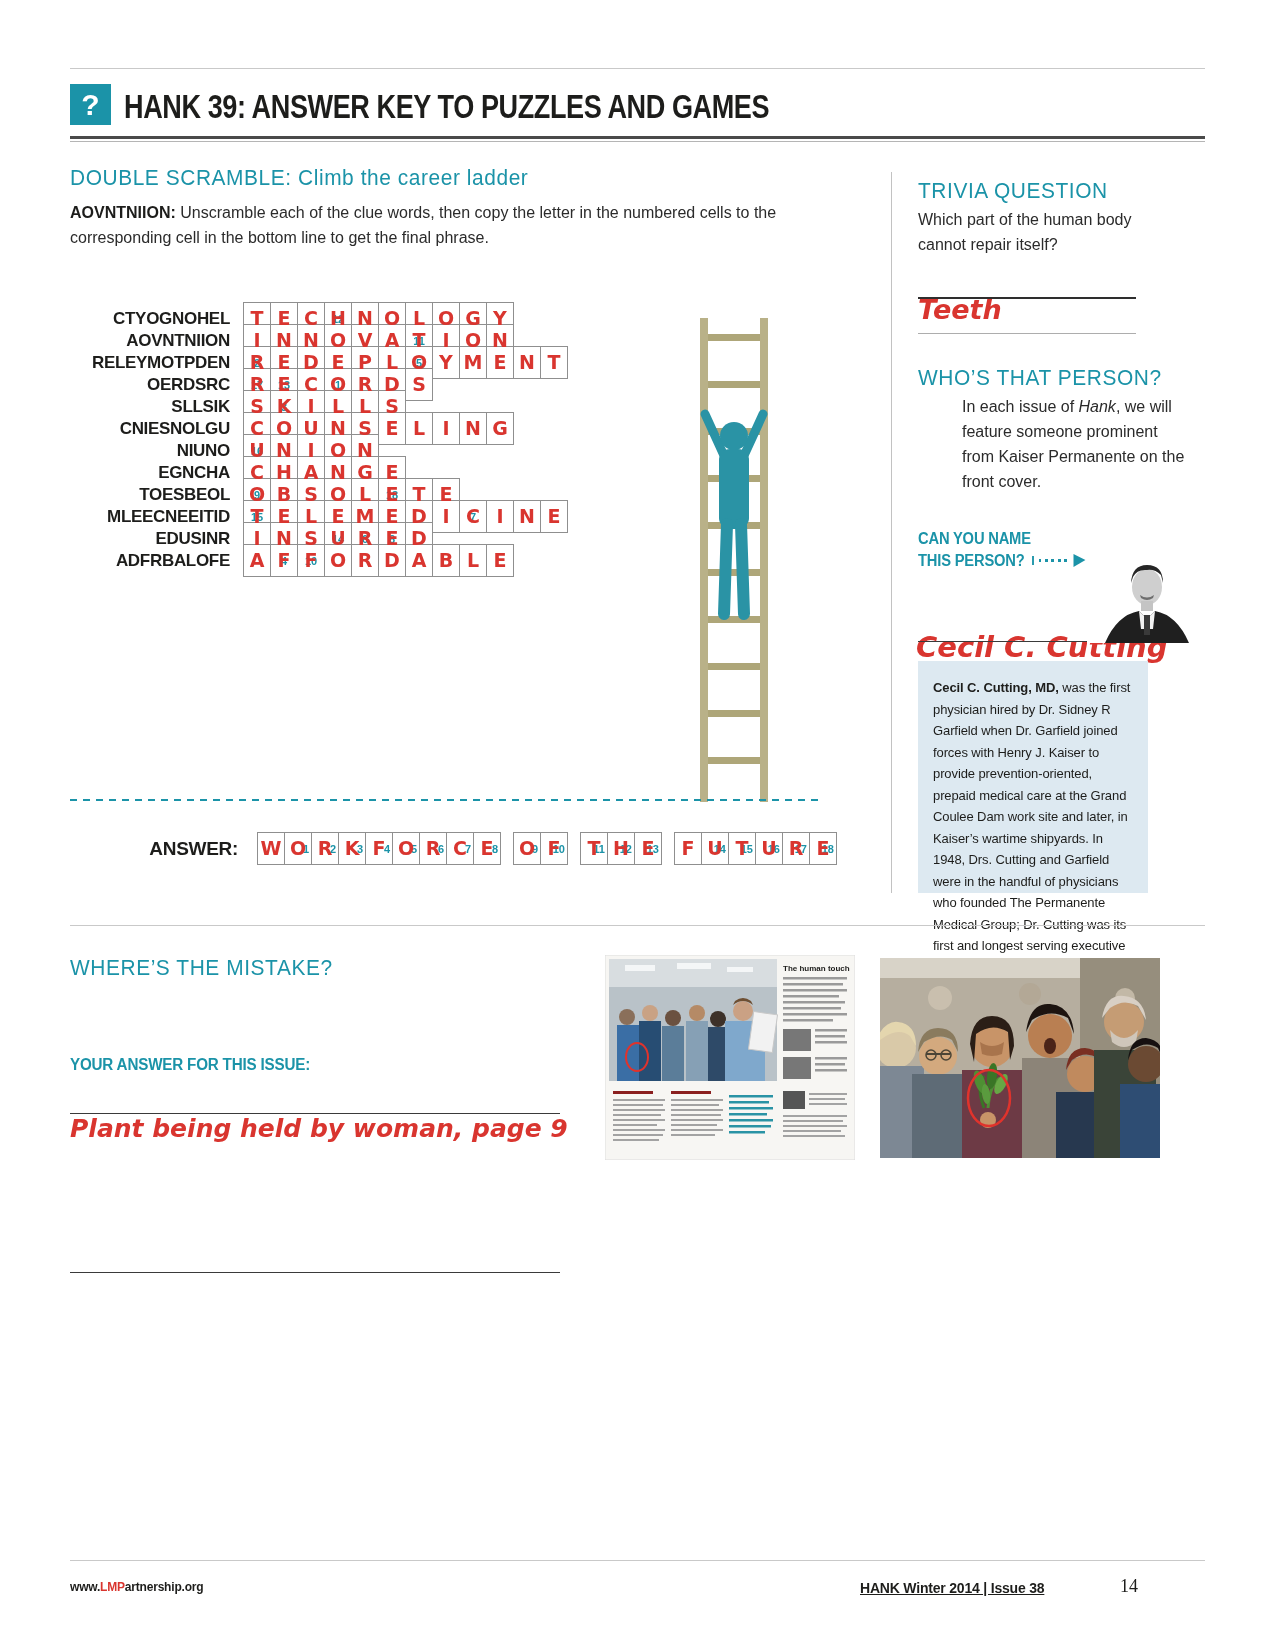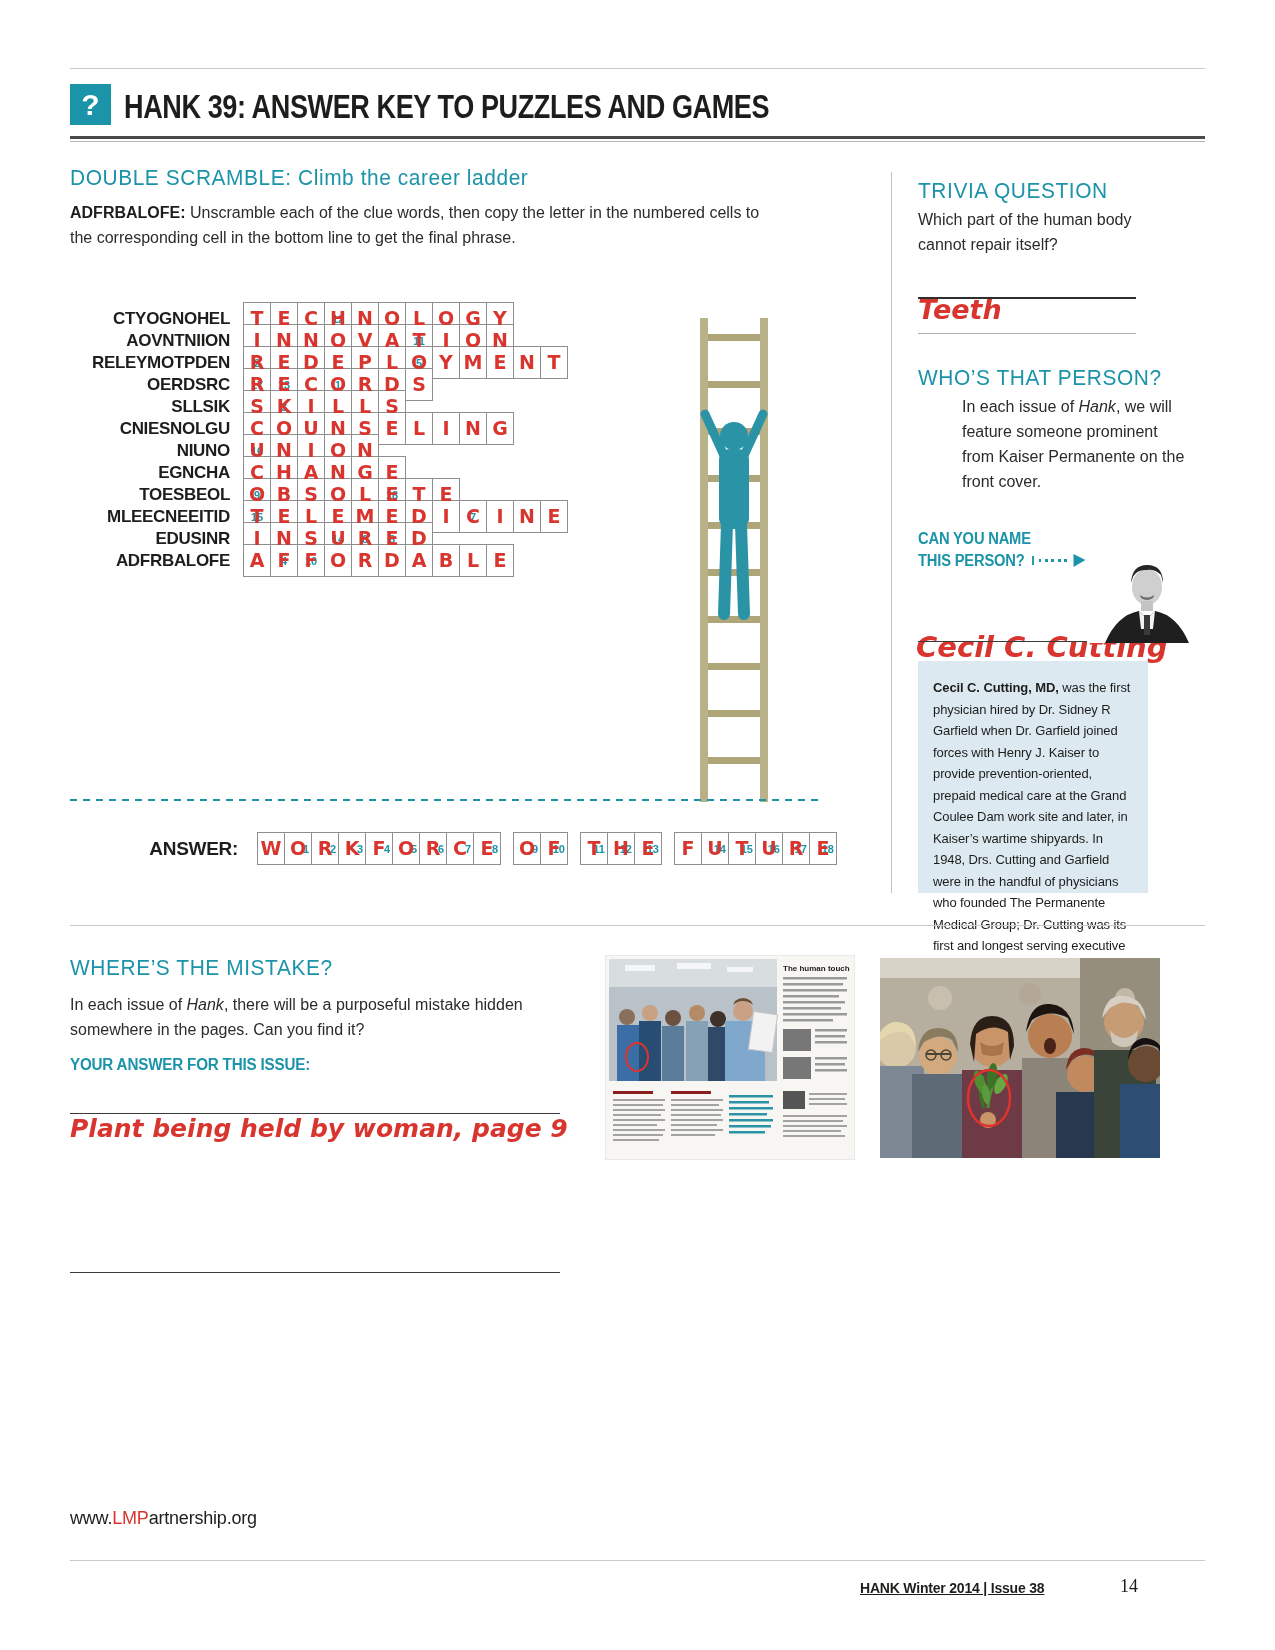--- a/index.html
+++ b/index.html
@@ -71,42 +71,42 @@
              padding:16px 15px; }
   .bio-box p { font-size:13px; line-height:21.5px; font-weight:700; color:#1d1d1b; letter-spacing:-0.1px; }
 
   
   .wm-body { position:absolute; left:70px; top:992px; width:520px; }
   .your-answer { position:absolute; left:70px; top:1056px; font-size:16px; font-weight:700; color:#1b93a8;
                  letter-spacing:-0.2px; transform:scaleX(0.95); transform-origin:left top; }
   .photo { position:absolute; display:block; }
 
   
-  .footer-left { position:absolute; left:70px; top:1508px; font-size:18px; font-weight:400; color:#1d1d1b;
+  .footer-left { position:absolute; left:70px; top:1580px; font-size:12px; font-weight:700; color:#1d1d1b;
                  letter-spacing:-0.2px; }
   .footer-left .lmp { color:#d9352f; }
   .footer-issue { position:absolute; left:860px; top:1580px; font-size:14px; font-weight:700; color:#1d1d1b;
                   letter-spacing:-0.2px;text-decoration:underline; }
   .footer-page { position:absolute; left:1120px; top:1576px; font-size:18px;
                  font-family:"Liberation Serif", serif; color:#1d1d1b; }
 </style>
 </head>
 <body>
 
 <div class="page">
 
   <div class="hrule" style="left:70px; top:68px; width:1135px;"></div>
 
   <div class="qbox"><span>?</span></div>
   <h1 class="title">HANK 39: ANSWER KEY TO PUZZLES AND GAMES</h1>
   <div class="header-rule-dark"></div>
   <div class="header-rule-light"></div>
 
   <h2 class="teal-h" style="left:70px; top:165px;">DOUBLE SCRAMBLE: Climb the career ladder</h2>
-  <p class="directions body-text"><b>ADFRBALOFE:</b> <span>Unscramble each of the clue words, then copy the letter in the numbered cells to the corresponding cell in the bottom line to get the final phrase.</span></p>
+  <p class="directions body-text"><b>AOVNTNIION:</b> <span>Unscramble each of the clue words, then copy the letter in the numbered cells to the corresponding cell in the bottom line to get the final phrase.</span></p>
 
   <div class="rows" id="scramble-rows">
       <div class="ds-row"><span class="ds-clue">CTYOGNOHEL</span><span class="ds-cells"><span class="cell"><span class="cell-letter">T</span></span><span class="cell"><span class="cell-letter">E</span></span><span class="cell"><span class="cell-letter">C</span></span><span class="cell"><span class="cell-num">12</span><span class="cell-letter">H</span></span><span class="cell"><span class="cell-letter">N</span></span><span class="cell"><span class="cell-letter">O</span></span><span class="cell"><span class="cell-letter">L</span></span><span class="cell"><span class="cell-letter">O</span></span><span class="cell"><span class="cell-letter">G</span></span><span class="cell"><span class="cell-letter">Y</span></span></span></div>
       <div class="ds-row"><span class="ds-clue">AOVNTNIION</span><span class="ds-cells"><span class="cell"><span class="cell-letter">I</span></span><span class="cell"><span class="cell-letter">N</span></span><span class="cell"><span class="cell-letter">N</span></span><span class="cell"><span class="cell-letter">O</span></span><span class="cell"><span class="cell-letter">V</span></span><span class="cell"><span class="cell-letter">A</span></span><span class="cell"><span class="cell-num">11</span><span class="cell-letter">T</span></span><span class="cell"><span class="cell-letter">I</span></span><span class="cell"><span class="cell-letter">O</span></span><span class="cell"><span class="cell-letter">N</span></span></span></div>
       <div class="ds-row"><span class="ds-clue">RELEYMOTPDEN</span><span class="ds-cells"><span class="cell"><span class="cell-num">2</span><span class="cell-letter">R</span></span><span class="cell"><span class="cell-letter">E</span></span><span class="cell"><span class="cell-letter">D</span></span><span class="cell"><span class="cell-letter">E</span></span><span class="cell"><span class="cell-letter">P</span></span><span class="cell"><span class="cell-letter">L</span></span><span class="cell"><span class="cell-num">5</span><span class="cell-letter">O</span></span><span class="cell"><span class="cell-letter">Y</span></span><span class="cell"><span class="cell-letter">M</span></span><span class="cell"><span class="cell-letter">E</span></span><span class="cell"><span class="cell-letter">N</span></span><span class="cell"><span class="cell-letter">T</span></span></span></div>
       <div class="ds-row"><span class="ds-clue">OERDSRC</span><span class="ds-cells"><span class="cell"><span class="cell-num">17</span><span class="cell-letter">R</span></span><span class="cell"><span class="cell-num">13</span><span class="cell-letter">E</span></span><span class="cell"><span class="cell-letter">C</span></span><span class="cell"><span class="cell-num">1</span><span class="cell-letter">O</span></span><span class="cell"><span class="cell-letter">R</span></span><span class="cell"><span class="cell-letter">D</span></span><span class="cell"><span class="cell-letter">S</span></span></span></div>
       <div class="ds-row"><span class="ds-clue">SLLSIK</span><span class="ds-cells"><span class="cell"><span class="cell-letter">S</span></span><span class="cell"><span class="cell-num">3</span><span class="cell-letter">K</span></span><span class="cell"><span class="cell-letter">I</span></span><span class="cell"><span class="cell-letter">L</span></span><span class="cell"><span class="cell-letter">L</span></span><span class="cell"><span class="cell-letter">S</span></span></span></div>
       <div class="ds-row"><span class="ds-clue">CNIESNOLGU</span><span class="ds-cells"><span class="cell"><span class="cell-letter">C</span></span><span class="cell"><span class="cell-letter">O</span></span><span class="cell"><span class="cell-letter">U</span></span><span class="cell"><span class="cell-letter">N</span></span><span class="cell"><span class="cell-letter">S</span></span><span class="cell"><span class="cell-letter">E</span></span><span class="cell"><span class="cell-letter">L</span></span><span class="cell"><span class="cell-letter">I</span></span><span class="cell"><span class="cell-letter">N</span></span><span class="cell"><span class="cell-letter">G</span></span></span></div>
       <div class="ds-row"><span class="ds-clue">NIUNO</span><span class="ds-cells"><span class="cell"><span class="cell-num">16</span><span class="cell-letter">U</span></span><span class="cell"><span class="cell-letter">N</span></span><span class="cell"><span class="cell-letter">I</span></span><span class="cell"><span class="cell-letter">O</span></span><span class="cell"><span class="cell-letter">N</span></span></span></div>
       <div class="ds-row"><span class="ds-clue">EGNCHA</span><span class="ds-cells"><span class="cell"><span class="cell-letter">C</span></span><span class="cell"><span class="cell-letter">H</span></span><span class="cell"><span class="cell-letter">A</span></span><span class="cell"><span class="cell-letter">N</span></span><span class="cell"><span class="cell-letter">G</span></span><span class="cell"><span class="cell-letter">E</span></span></span></div>
@@ -178,21 +178,20 @@
     <path d="M52,54 L60,62 L68,54 L66,72 L54,72 Z" fill="#f2f2f2"></path>
     <rect x="57" y="58" width="6" height="20" fill="#3a3a3a"></rect>
   </svg>
 
   <div class="bio-box">
     <p><span>Cecil C. Cutting, MD,</span><span style="font-weight:400;"> was the first physician hired by Dr. Sidney R Garfield when Dr. Garfield joined forces with Henry J. Kaiser to provide prevention-oriented, prepaid medical care at the Grand Coulee Dam work site and later, in Kaiser’s wartime shipyards. In 1948, Drs. Cutting and Garfield were in the handful of physicians who founded The Permanente Medical Group; Dr. Cutting was its first and longest serving executive director.</span></p>
   </div>
 
   <div class="hrule" style="left:70px; top:925px; width:1135px;"></div>
   <h2 class="teal-h" style="left:70px; top:955px;">WHERE’S THE MISTAKE?</h2>
-  <p class="wm-body body-text"><span>In each issue of </span><span class="it">Hank</span><span>, there will be a purposeful mistake hidden somewhere in the pages. Can you find it?</span></p>
   <div class="your-answer">YOUR ANSWER FOR THIS ISSUE:</div>
   <div class="hand" style="position:absolute; left:70px; top:1078px; font-size:25px; white-space:nowrap;font-style:italic;">Plant being held by woman, page 9</div>
   <div class="wline" style="left:70px; top:1113px; width:490px; border-top-width:1.5px; border-top-color:#3a3a3a;"></div>
   <div class="wline" style="left:70px; top:1272px; width:490px; border-top-width:1.5px; border-top-color:#3a3a3a;"></div>
 
   <svg class="photo" style="left:605px; top:955px;" width="250" height="205" viewBox="0 0 250 205">
     <rect width="250" height="205" fill="#f7f6f3" stroke="#ddd"></rect>
     <rect x="4" y="4" width="168" height="122" fill="#b9c2c8"></rect>
     <rect x="4" y="4" width="168" height="28" fill="#d8dde0"></rect>
     <rect x="20" y="10" width="30" height="6" fill="#f4f6f7"></rect>

